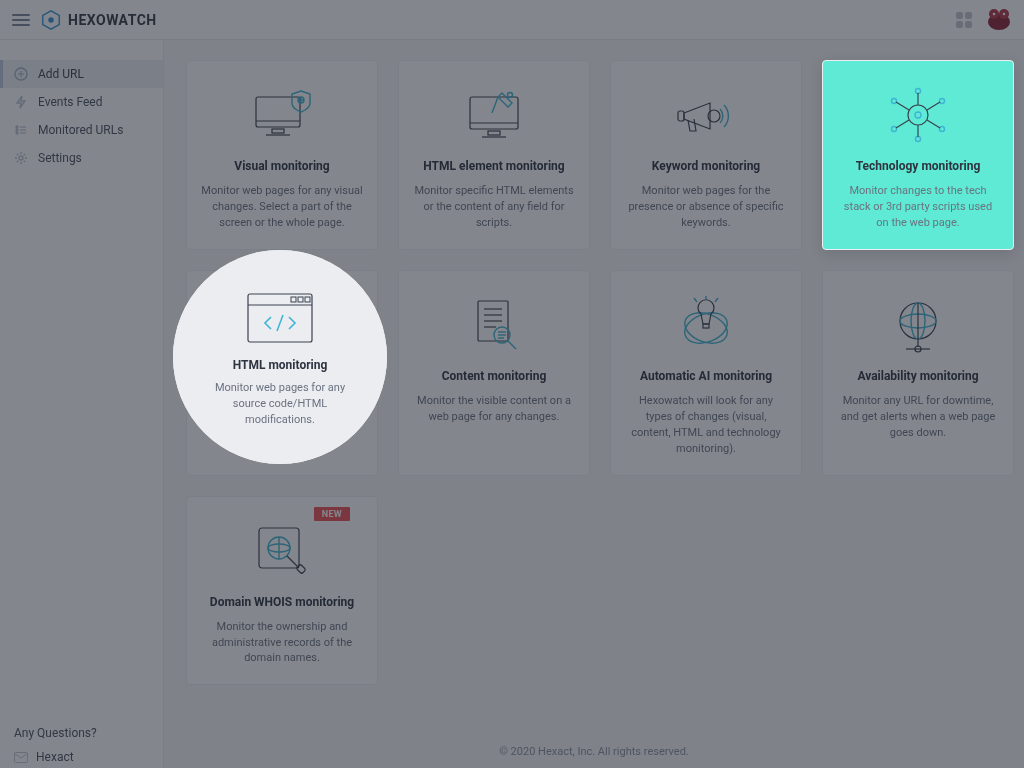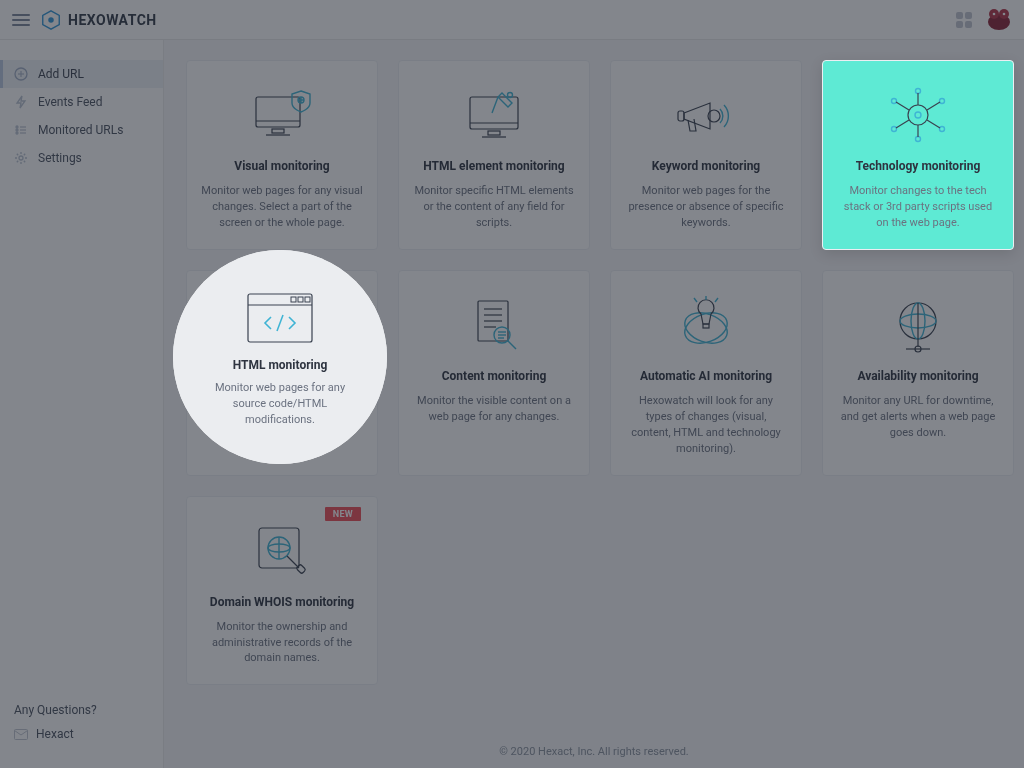--- a/index.html
+++ b/index.html
@@ -39,40 +39,40 @@
   }
   .nav-list { list-style:none; }
   .nav-item {
     display:flex; align-items:center; gap:10px;
     padding:7px 14px; font-size:12px; color:#4a5260; cursor:pointer;
   }
   .nav-item.active { background:#eef1f5; border-left:3px solid #b8c7e0; padding-left:11px; color:#3a4250;}
   .nav-icon { width:14px; height:14px; display:inline-flex; align-items:center; justify-content:center;}
   .nav-icon circle,.nav-icon rect,.nav-icon path{stroke:#b8c2d0;stroke-width:1.3;fill:none;}
   .nav-item.active .nav-icon circle,.nav-item.active .nav-icon rect,.nav-item.active .nav-icon path{stroke:#a0aec5;}
-  .sidebar-footer { padding:12px 14px 27px; font-size:12px; color:#4a5260;}
+  .sidebar-footer { padding:12px 14px 4px; font-size:12px; color:#4a5260;}
   .sidebar-footer .q { margin-bottom:10px; }
   .email-row { display:flex; align-items:center; gap:8px; cursor:pointer; color:#4a5260;}
   .main {
     position:absolute; left:164px; right:0; top:40px; bottom:0;
     overflow:auto; padding:20px 22px 2px;
   }
   .cards {
     display:grid; grid-template-columns: repeat(4, 192px);
     gap:20px;
   }
   .card {
     background:#fff; border:1px solid #eceef2; border-radius:4px;
     padding:20px 14px 18px; text-align:center; position:relative;
   }
   .card .icon-wrap { height:68px; display:flex; align-items:center; justify-content:center; margin-bottom:10px;}
   .card h3 { font-size:12px; font-weight:700; color:#2e3440; margin-bottom:10px;}
   .card p { font-size:11px; line-height:1.45; color:#6b7280;}
   .new-badge {
-    position:absolute; top:10px; right:16px;
+    position:absolute; top:10px; right:27px;
     background:#ef4e58; color:#fff; font-size:9px; font-weight:700;
     padding:2px 8px; border-radius:1px; letter-spacing:0.3px;
   }
   .footer-text {
     text-align:center; font-size:11px; color:#8a929e; margin-top:60px;
   }
   .spotlight {
     position:absolute; width:214px; height:214px; border-radius:50%;
     left:173px; top:250px;
     box-shadow: 0 0 0 2000px rgba(30,35,45,0.55);

